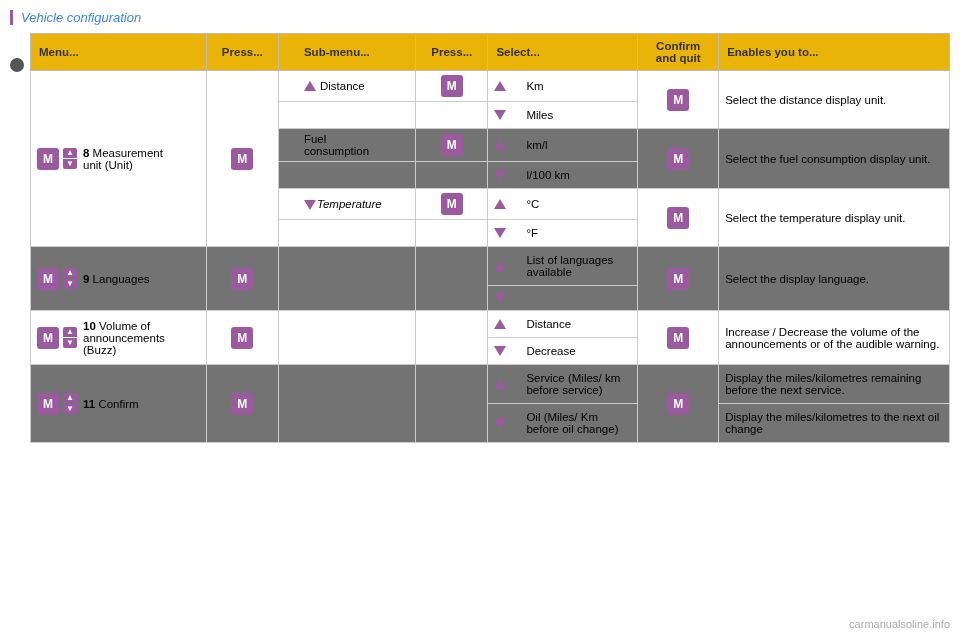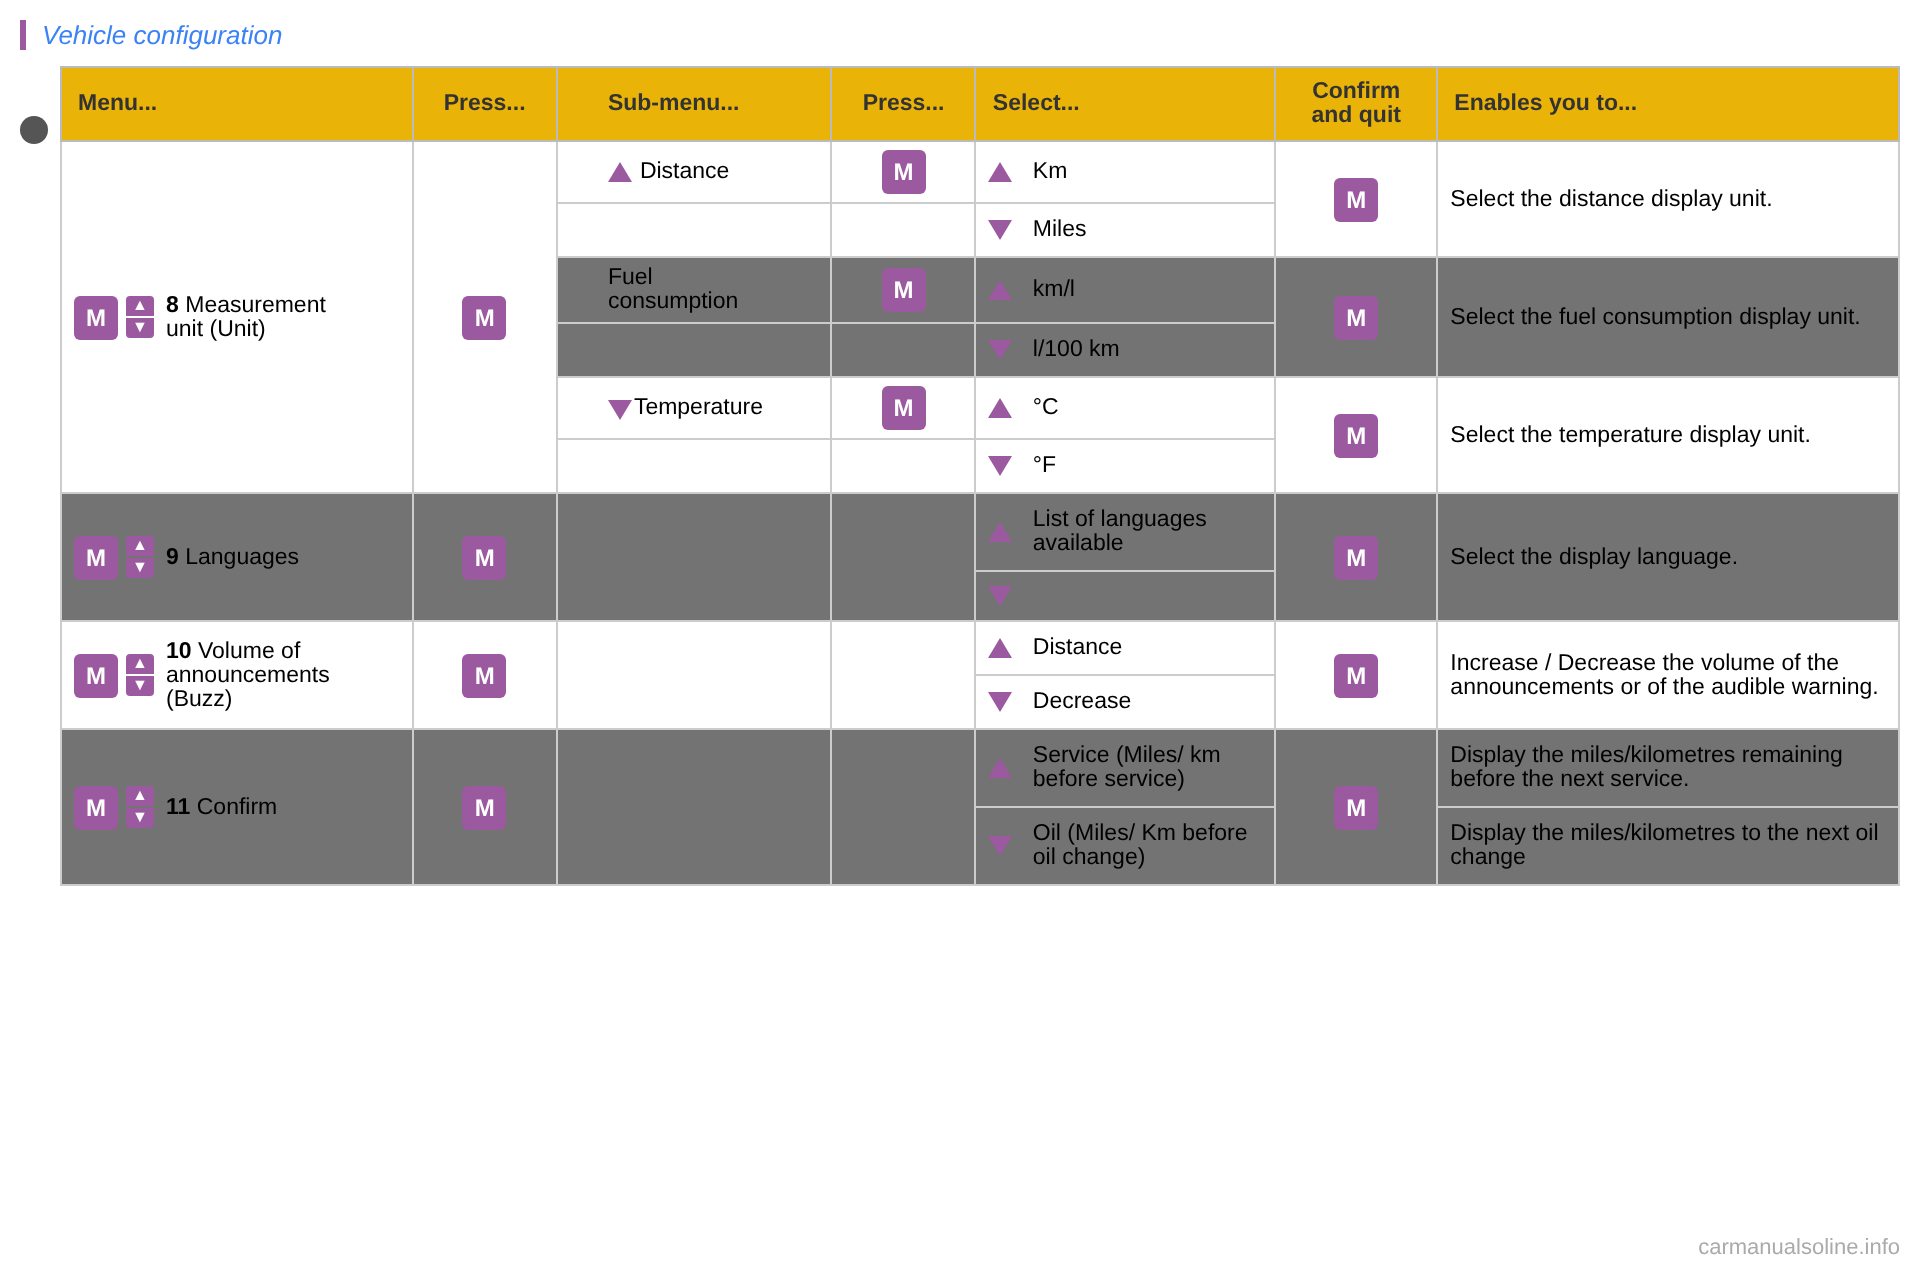--- a/index.html
+++ b/index.html
@@ -104,21 +104,21 @@
       display: flex;
       align-items: center;
       gap: 4px;
     }
     .menu-number {
       font-weight: bold;
     }
     .select-cell-row {
       display: flex;
       align-items: center;
-      gap: 10px;
+      gap: 20px;
       padding: 3px 0;
     }
     .tri-up {
       display: inline-block;
       width: 0; height: 0;
       border-left: 6px solid transparent;
       border-right: 6px solid transparent;
       border-bottom: 10px solid #9b59a0;
     }
     .tri-down {
@@ -237,21 +237,21 @@
         <td class="col-select">
           <div class="select-cell-row">
             <span class="tri-down"></span>
             <span>l/100 km</span>
           </div>
         </td>
       </tr>
 
       <tr class="row-white">
         <td class="col-submenu">
-          <div style="display:flex;align-items:flex-end;gap:1px;">
+          <div style="display:flex;align-items:flex-end;gap:1px;font-style:italic;">
             <span class="tri-down"></span>
             <span>Temperature</span>
           </div>
         </td>
         <td class="col-press2 td-center">
           <span class="btn-m">M</span>
         </td>
         <td class="col-select">
           <div class="select-cell-row select-sub">
             <span class="tri-up"></span>

